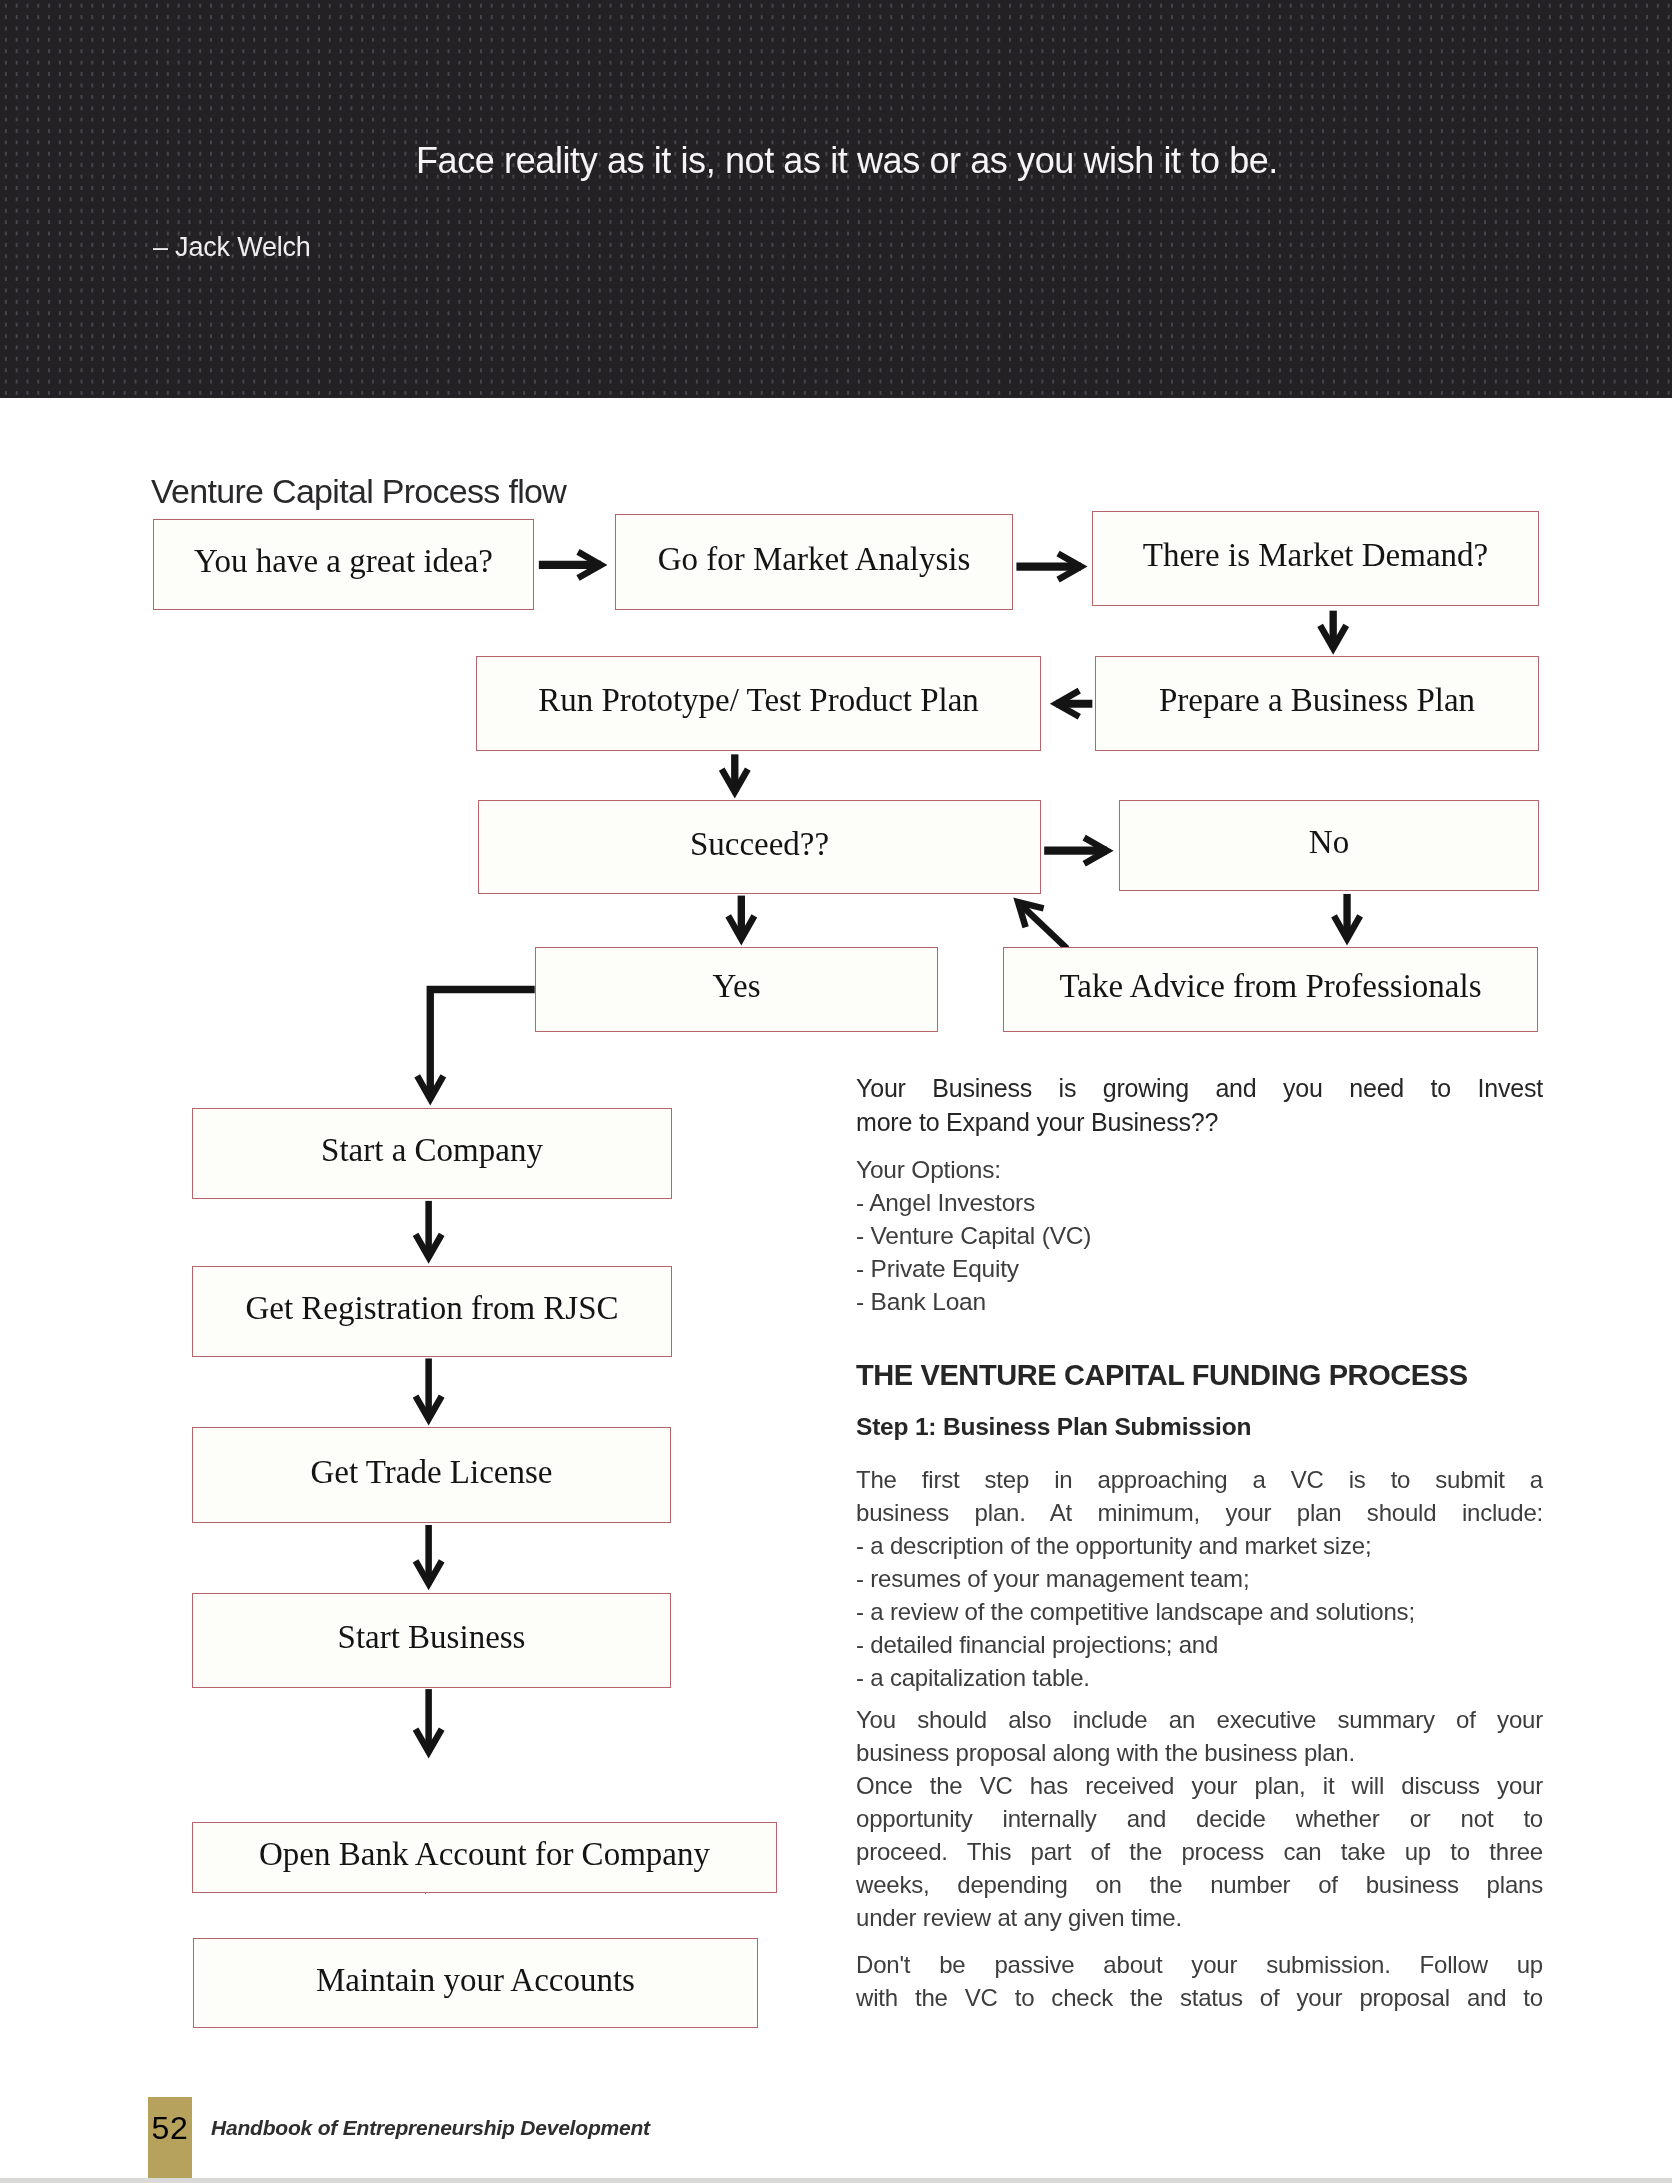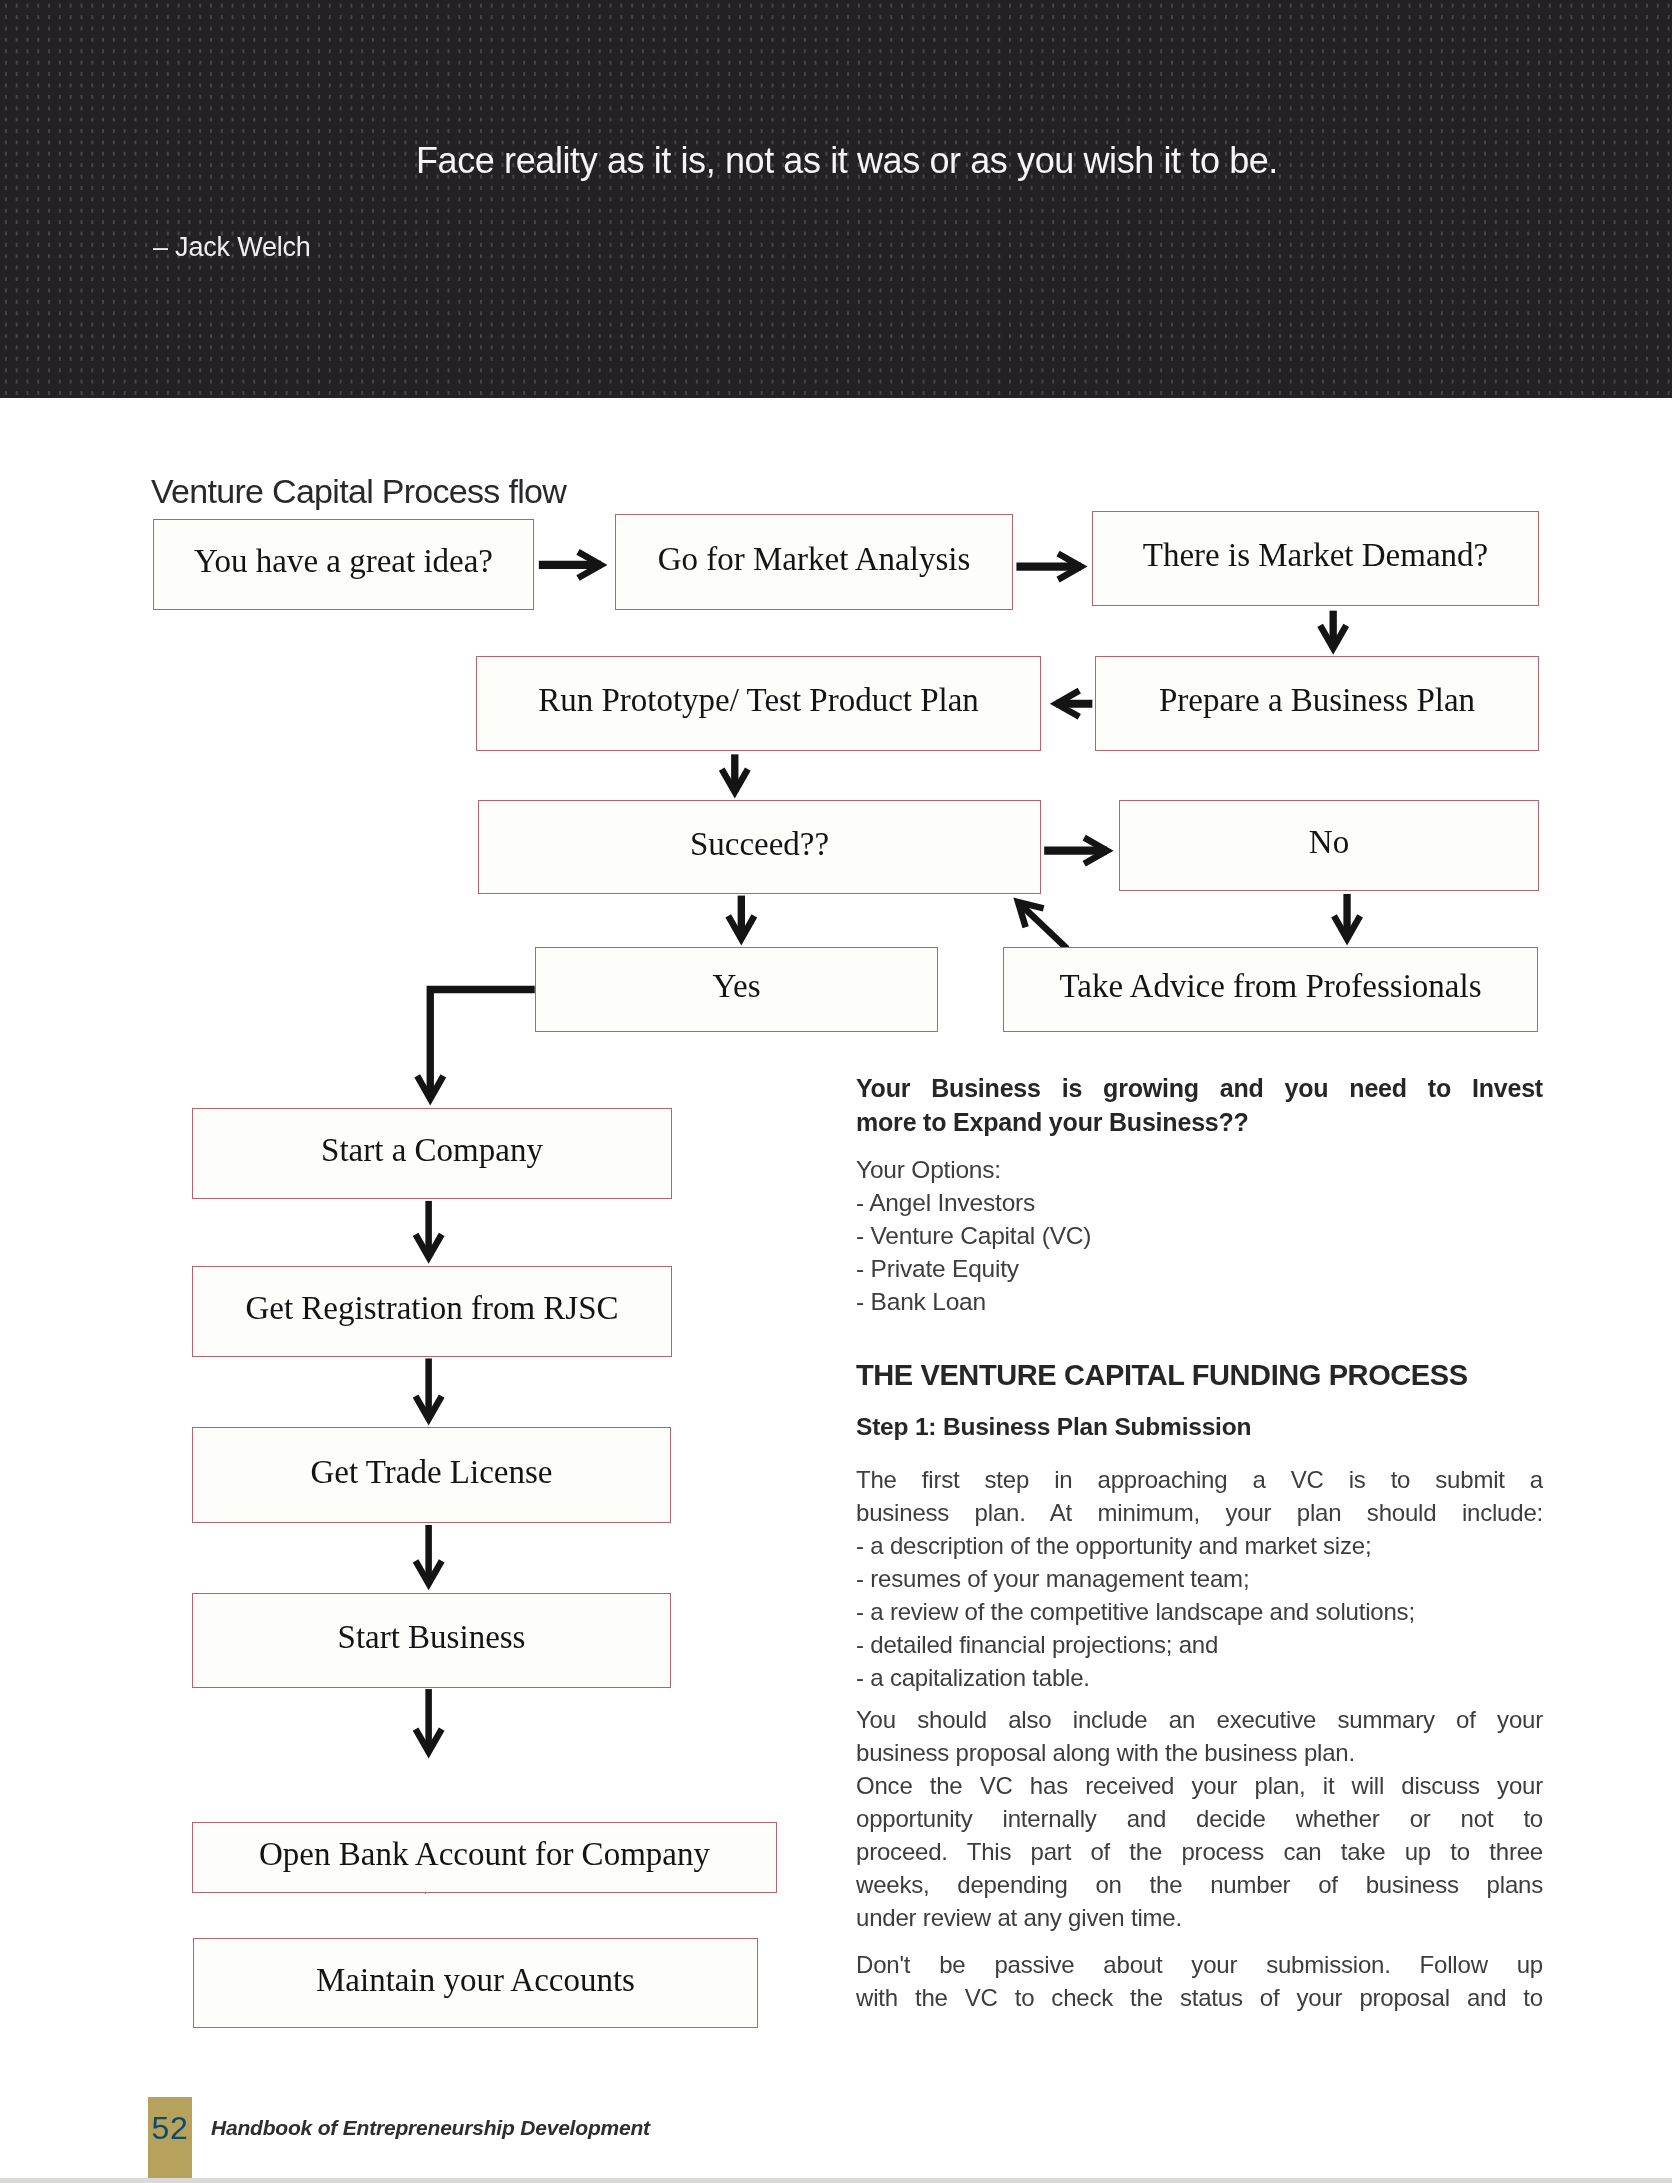--- a/index.html
+++ b/index.html
@@ -30,31 +30,31 @@
   .node{
     position:absolute;box-sizing:border-box;
     border:1.6px solid #b4646a;background:#fdfdfa;
     display:flex;align-items:center;justify-content:center;
     font-family:"Liberation Serif",serif;font-size:33px;color:#141414;
     padding-bottom:6px;text-align:center;line-height:1.05;
   }
   .arrows{position:absolute;left:0;top:0;width:1672px;height:2183px;pointer-events:none;}
   
   .rcol{position:absolute;left:856px;width:687px;color:#3d3d3d;}
-  .growth{top:1071px;font-size:25px;font-weight:bold;color:#262626;line-height:34px;letter-spacing:-0.2px;}
+  .growth{top:1071px;font-size:25px;font-weight:normal;color:#262626;line-height:34px;letter-spacing:-0.2px;}
   .options{top:1153px;font-size:24.5px;line-height:33px;letter-spacing:-0.2px;}
   .sechead{top:1359px;font-size:29px;font-weight:bold;color:#262626;letter-spacing:-0.4px;}
   .stephead{top:1413px;font-size:24.5px;font-weight:bold;color:#262626;letter-spacing:-0.2px;}
   .para{font-size:24px;line-height:33px;letter-spacing:-0.2px;}
   .p1{top:1463px;} .p2{top:1703px;} .p3{top:1948px;}
   .jl{text-align:justify;text-align-last:justify;}
   
   .gold-bar{
     position:absolute;left:148px;top:2097px;width:44px;height:87px;
-    background:#b6a15d;color:#0c4a6e;
+    background:#b6a15d;color:#000000;
     display:flex;justify-content:center;align-items:flex-start;
     font-size:32px;padding-top:13px;box-sizing:border-box;letter-spacing:0.8px;
   }
   .book-title{
     position:absolute;left:211px;top:2116px;
     font-size:21px;font-style:italic;font-weight:bold;color:#2e2e2e;letter-spacing:-0.2px;
   }
   .bottom-edge{
     position:absolute;left:0;top:2178px;width:1672px;height:4.9px;background:#d9d9d7;
   }

